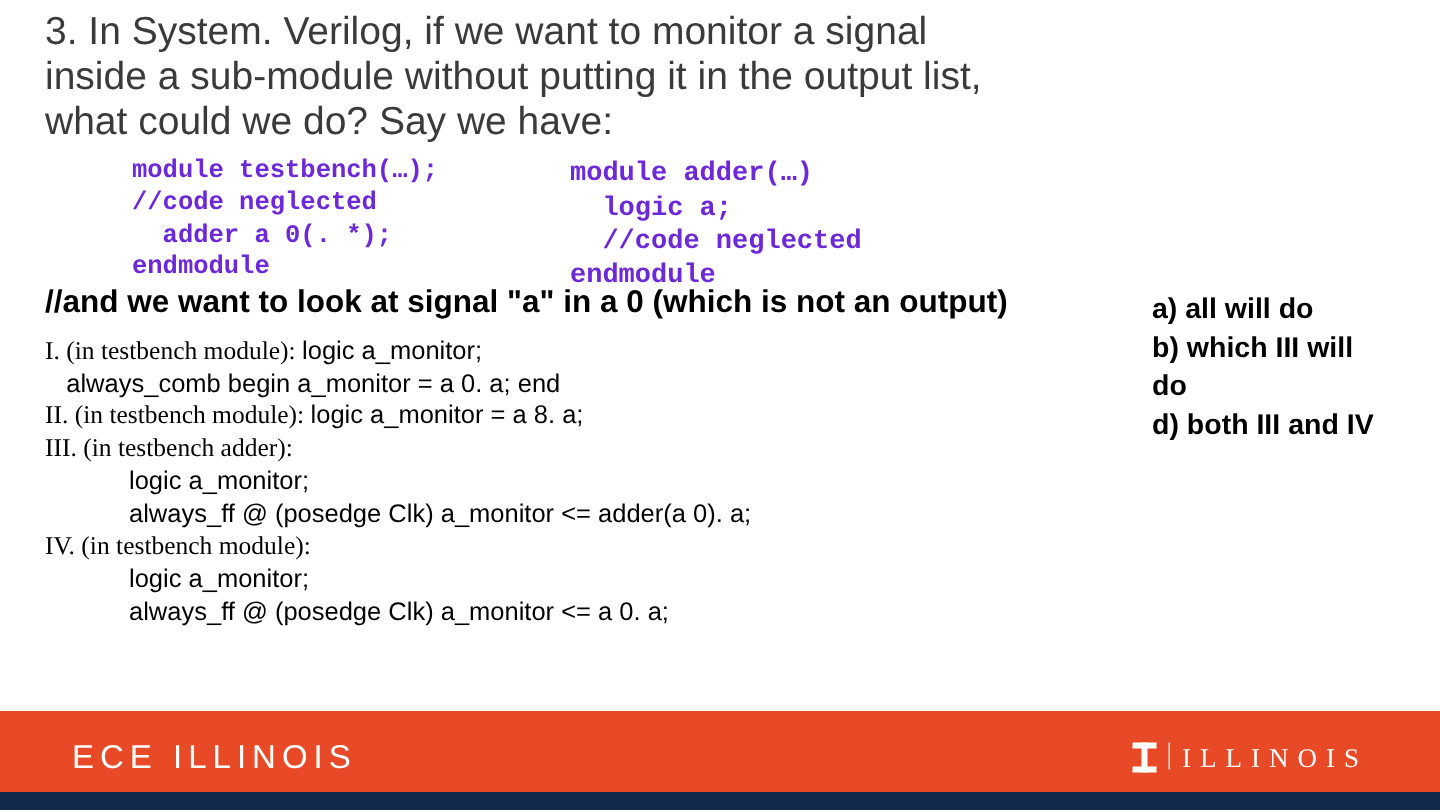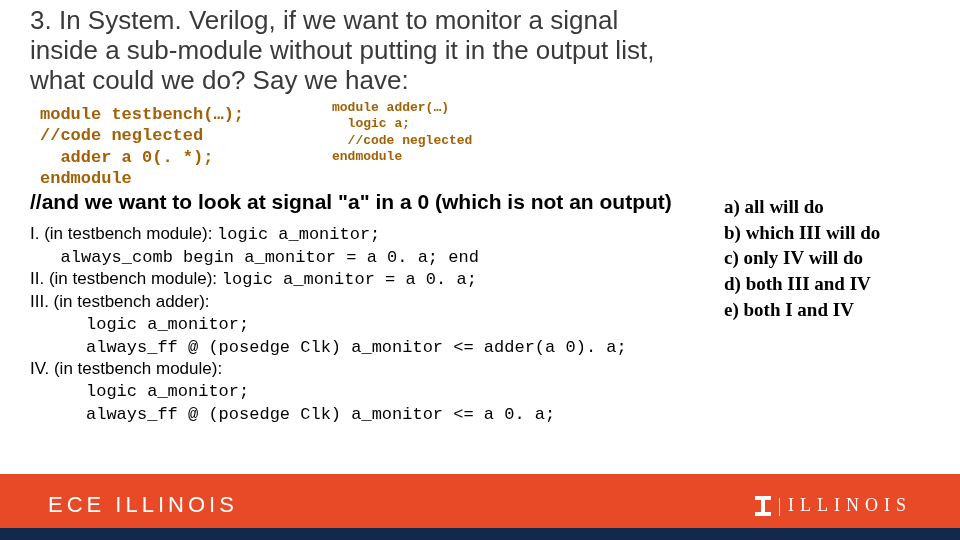--- a/index.html
+++ b/index.html
@@ -1,32 +1,32 @@
 <!DOCTYPE html>
 <html><head>
 <meta charset="utf-8">
 <style>
   html,body{margin:0;padding:0;width:960px;height:540px;font-family:"Segoe UI",Tahoma,sans-serif;background:#fff;overflow:hidden;}
   .slide{position:relative;width:928px;height:540px;}
   .question{position:absolute;left:30px;top:6px;width:640px;font-size:26px;font-weight:400;color:#3a3a3a;line-height:1.15;}
-  .code-base{font-family:Consolas,"Courier New",monospace;font-weight:bold;color:#a16207;position:absolute;}
+  .code-base{font-family:Consolas,"Courier New",monospace;font-weight:bold;color:#6d28d9;position:absolute;margin-left:48px;}
   .cL{left:40px;top:87px;font-size:17px;line-height:1.25;white-space:pre;}
-  .cR{left:332px;top:87px;font-size:13px;line-height:1.25;white-space:pre;}
+  .cR{left:332px;top:87px;font-size:18px;line-height:1.25;white-space:pre;}
   .want{position:absolute;left:30px;top:190px;font-family:"Segoe UI",sans-serif;font-weight:bold;font-size:21px;color:#000;}
   .opts{position:absolute;left:30px;top:224px;width:660px;font-size:17px;color:#000;line-height:1.22;}
-  .opts .lab{font-family:Liberation Sans, sans-serif;margin-top:44px;}
-  .opts .m{font-family:Liberation Mono, monospace;}
+  .opts .lab{font-family:Liberation Serif, serif;margin-top:44px;}
+  .opts .m{font-family:Liberation Sans, sans-serif;}
   .opts .row{margin-bottom:1px;}
   .opts .ind{padding-left:56px;}
-  .answers{position:absolute;left:724px;top:194px;font-family:Liberation Serif, serif;font-weight:bold;font-size:19px;line-height:1.35;color:#000;}
+  .answers{position:absolute;left:768px;top:194px;font-family:Liberation Sans, sans-serif;font-weight:bold;font-size:19px;line-height:1.35;color:#000;}
   .footer-area{position:absolute;left:0;bottom:0;width:960px;height:66px;}
   .bar-dk{position:absolute;left:0;bottom:0;width:960px;height:12px;background:#13294b;}
   .bar-or{position:absolute;left:0;bottom:12px;width:960px;height:54px;background:#e84a27;}
   .ece{position:absolute;left:48px;bottom:22px;color:#fff;font-family:Arial,sans-serif;font-size:22px;letter-spacing:4px;font-weight:400;}
-  .ill{position:absolute;right:48px;bottom:24px;color:#fff;font-family:"Times New Roman",serif;font-size:18px;letter-spacing:6px;display:flex;align-items:flex-end;gap:8px;}
+  .ill{position:absolute;right:48px;bottom:24px;color:#fff;font-family:"Times New Roman",serif;font-size:18px;letter-spacing:6px;display:flex;align-items:flex-start;gap:8px;}
   .ill .blockI{display:inline-block;width:16px;height:20px;position:relative;}
   .ill .blockI::before,.ill .blockI::after{content:"";position:absolute;left:0;width:16px;height:4px;background:#fff;}
   .ill .blockI::before{top:0;}
   .ill .blockI::after{bottom:0;}
   .ill .stem{position:absolute;left:6px;top:0;width:4px;height:20px;background:#fff;}
   .ill .bar{display:inline-block;width:1px;height:18px;background:rgba(255,255,255,.8);}
 </style>
 </head>
 <body>
 
@@ -46,21 +46,21 @@
   <div class="want">//and we want to look at signal "a" in a 0 (which is not an output)</div>
 
   <div class="opts">
     <div class="row">
       <span class="lab">I.    (in testbench module): </span><span class="m">logic a_monitor;</span>
     </div>
     <div class="row">
       <span class="m">&nbsp;&nbsp;&nbsp;</span><span class="m">always_comb begin a_monitor = a 0. a; end</span>
     </div>
     <div class="row">
-      <span class="lab">II. (in testbench module): </span><span class="m">logic a_monitor = a 0. a;</span>
+      <span class="lab">II. (in testbench module): </span><span class="m">logic a_monitor = a 8. a;</span>
     </div>
     <div class="row">
       <span class="lab">III. (in testbench adder):</span>
     </div>
     <div class="row ind">
       <span class="m">logic a_monitor;</span>
     </div>
     <div class="row ind">
       <span class="m">always_ff @ (posedge Clk) a_monitor &lt;= adder(a 0). a;</span>
     </div>
@@ -71,23 +71,21 @@
       <span class="m">logic a_monitor;</span>
     </div>
     <div class="row ind">
       <span class="m">always_ff @ (posedge Clk) a_monitor &lt;= a 0. a;</span>
     </div>
   </div>
 
   <div class="answers">
     <div>a) all will do</div>
     <div>b) which III will do</div>
-    <div>c) only IV will do</div>
     <div>d) both III and IV</div>
-    <div>e) both I and IV</div>
   </div>
 
   <div class="footer-area">
     <div class="bar-or"></div>
     <div class="bar-dk"></div>
     <div class="ece">ECE ILLINOIS</div>
     <div class="ill">
       <span class="blockI">
           <span class="stem"></span>
         </span>

